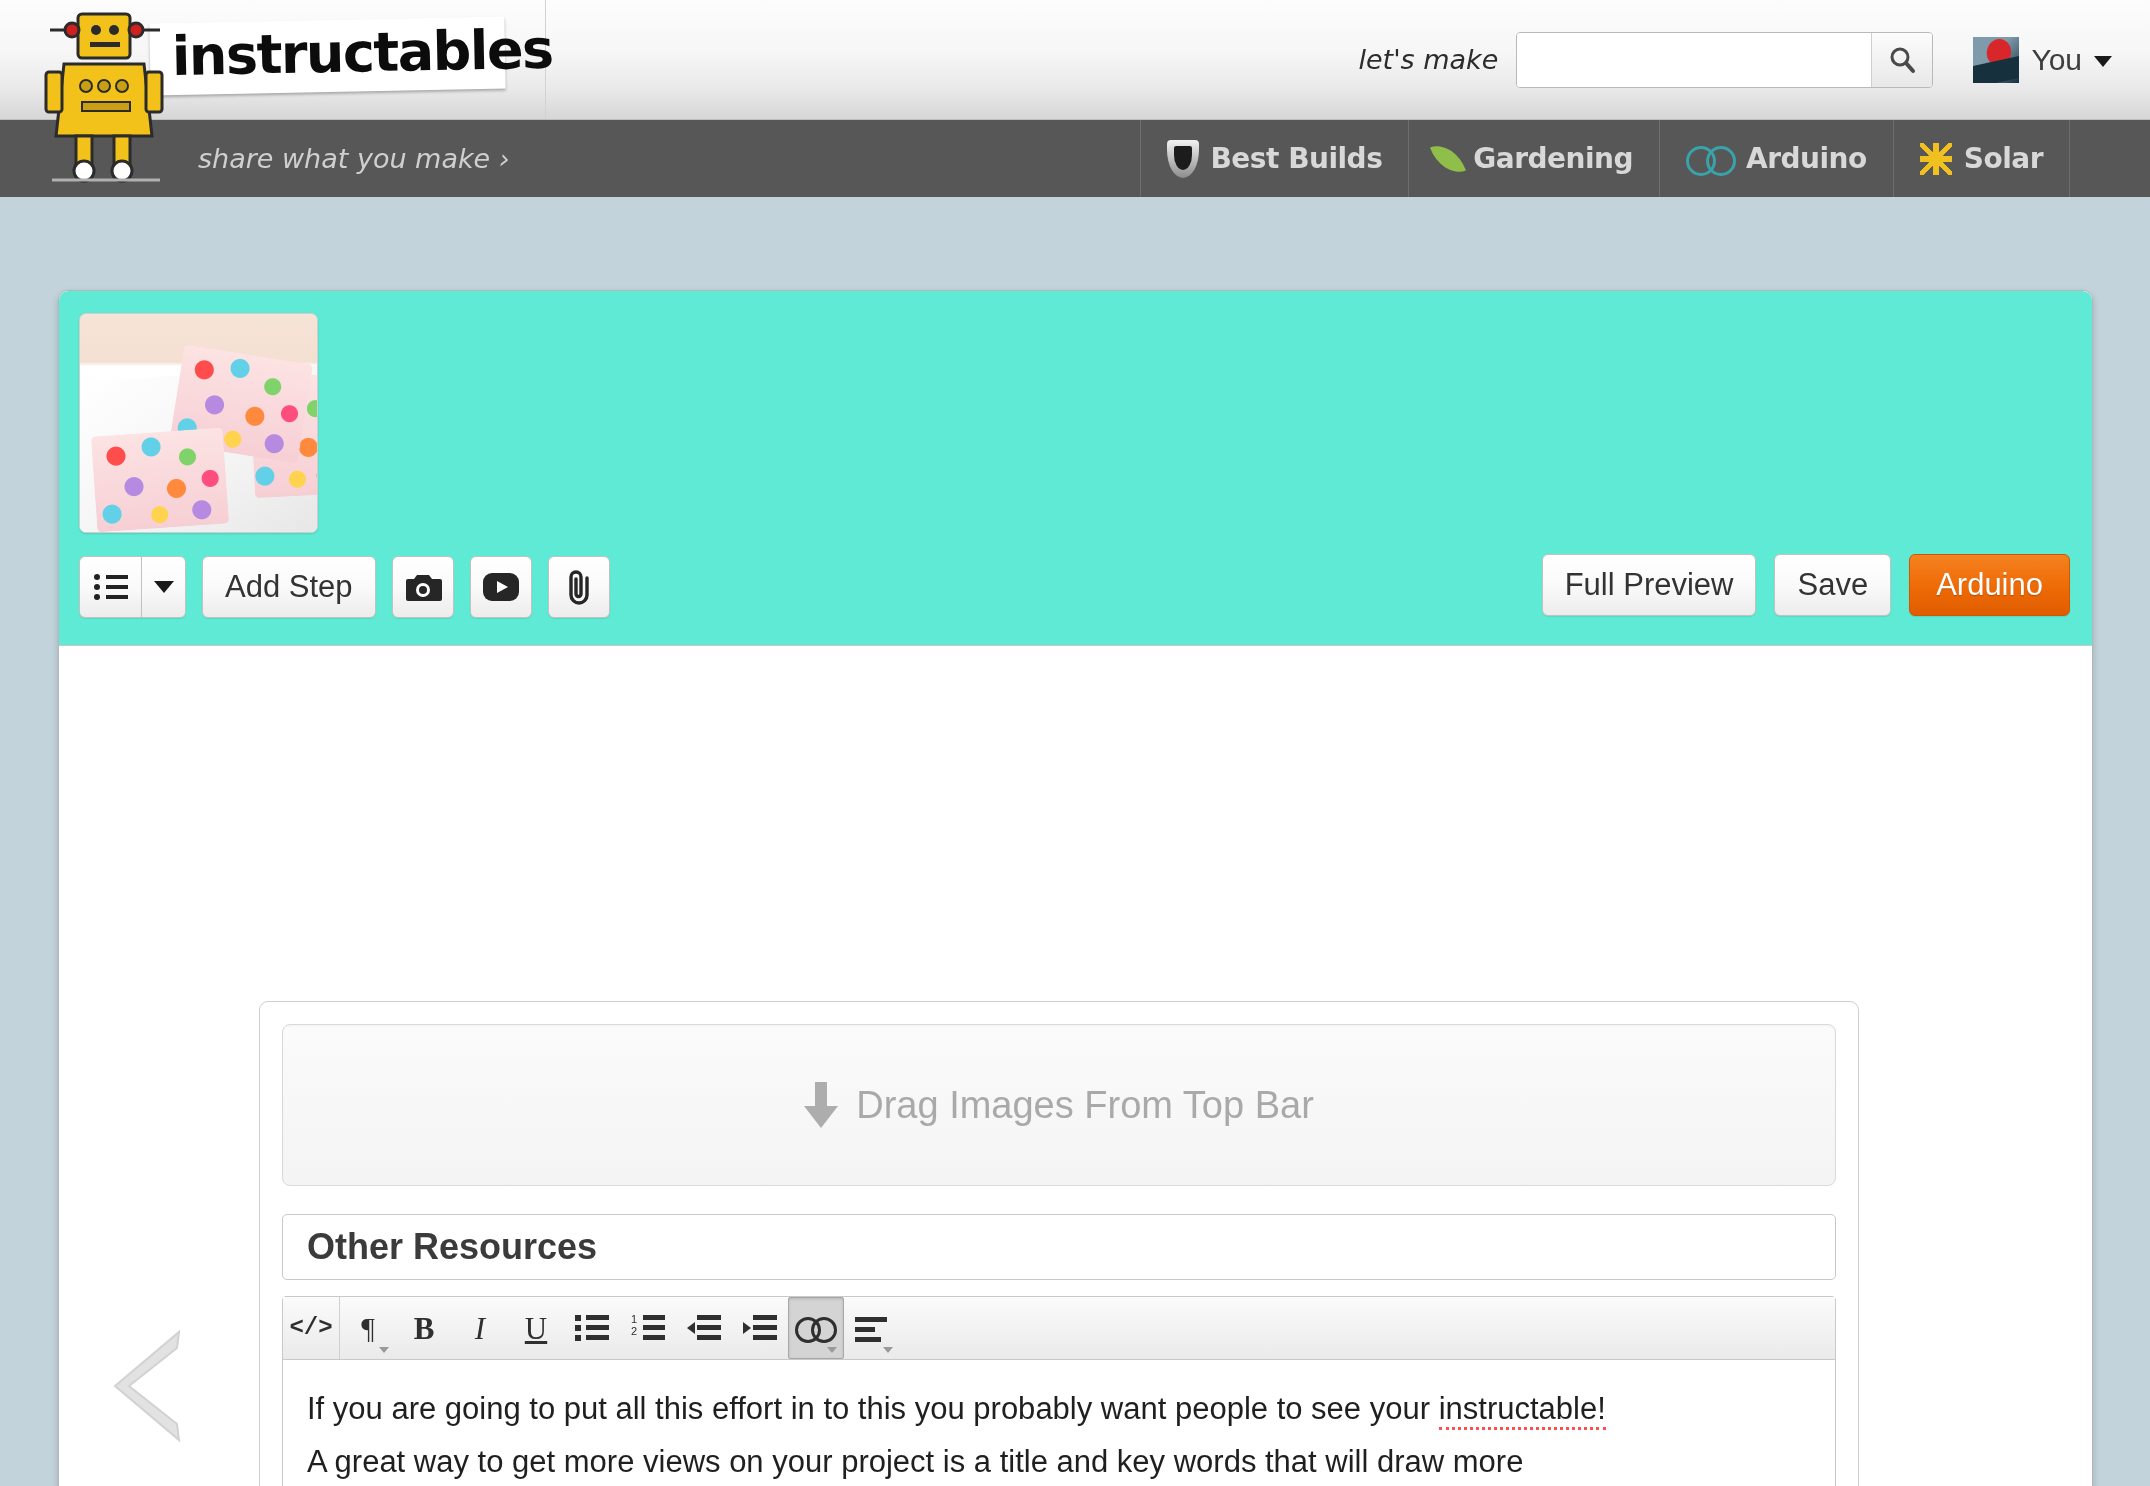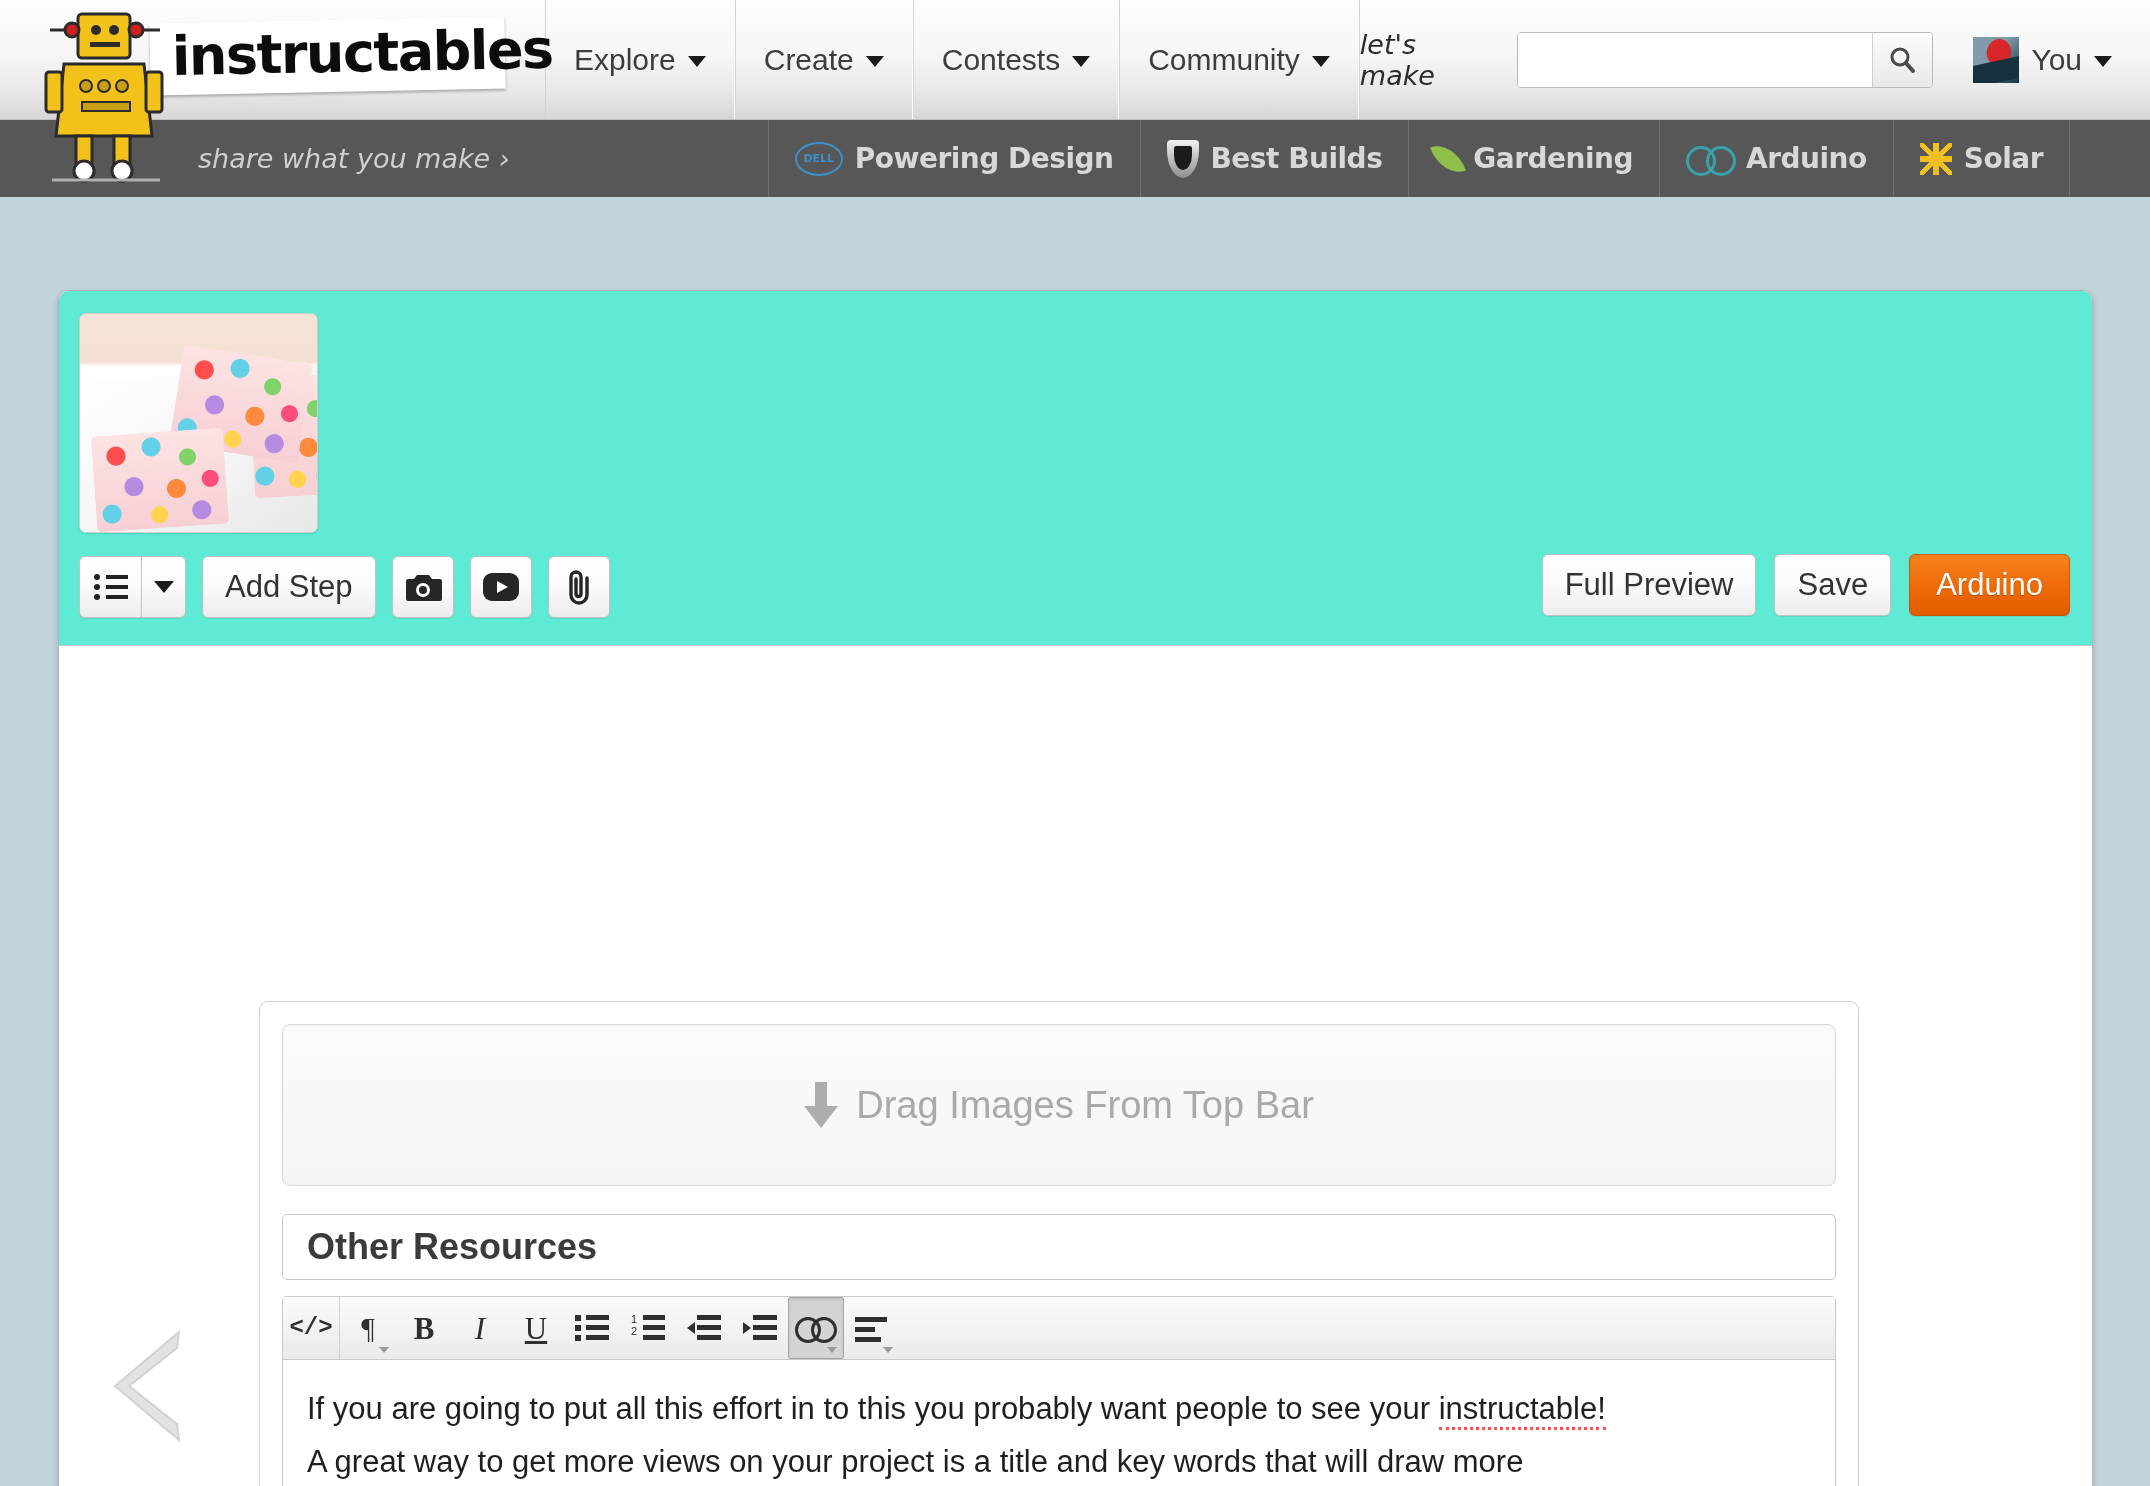--- a/index.html
+++ b/index.html
@@ -636,38 +636,20 @@
       <rect x="4" y="64" width="16" height="40" rx="3" fill="#f2c21a" stroke="#2b2b2b" stroke-width="3"></rect>
       <rect x="104" y="64" width="16" height="40" rx="3" fill="#f2c21a" stroke="#2b2b2b" stroke-width="3"></rect>
       <rect x="34" y="128" width="16" height="30" fill="#f2c21a" stroke="#2b2b2b" stroke-width="3"></rect>
       <rect x="72" y="128" width="16" height="30" fill="#f2c21a" stroke="#2b2b2b" stroke-width="3"></rect>
       <circle cx="42" cy="163" r="10" fill="#fff" stroke="#2b2b2b" stroke-width="3"></circle>
       <circle cx="80" cy="163" r="10" fill="#fff" stroke="#2b2b2b" stroke-width="3"></circle>
       <line x1="10" y1="172" x2="118" y2="172" stroke="#b0b0b0" stroke-width="3"></line>
     </svg>
   </div>
 
-  <div class="nav-items">
-    <div class="nav-item">
-      <span>Explore</span>
-      <span class="caret-down"></span>
-    </div>
-    <div class="nav-item">
-      <span>Create</span>
-      <span class="caret-down"></span>
-    </div>
-    <div class="nav-item">
-      <span>Contests</span>
-      <span class="caret-down"></span>
-    </div>
-    <div class="nav-item">
-      <span>Community</span>
-      <span class="caret-down"></span>
-    </div>
-  </div>
 
   <div class="header-right">
     <div class="lets-make">let's make</div>
     <div class="search-wrap">
       <input class="search-input" type="text" value="" style="">
       <div class="search-btn">
         <svg width="30" height="30" viewBox="0 0 30 30">
           <circle cx="13" cy="12" r="8" fill="none" stroke="#4a4a4a" stroke-width="3"></circle>
           <line x1="19" y1="18" x2="26" y2="26" stroke="#4a4a4a" stroke-width="4" stroke-linecap="round"></line>
         </svg>
@@ -678,24 +660,20 @@
       <span class="you-label">You</span>
       <span class="caret-down"></span>
     </div>
   </div>
 </div>
 
 <div class="subnav">
   <div class="share-text">share what you make  ›</div>
   <div class="subnav-spacer"></div>
   <div class="subnav-items">
-    <div class="subnav-item">
-      <span class="ico-dell">DELL</span>
-      <span class="subnav-label">Powering Design</span>
-    </div>
     <div class="subnav-item">
       <span class="ico-shield"></span>
       <span class="subnav-label">Best Builds</span>
     </div>
     <div class="subnav-item">
       <span class="ico-leaf"></span>
       <span class="subnav-label">Gardening</span>
     </div>
     <div class="subnav-item">
       <span class="ico-arduino">

